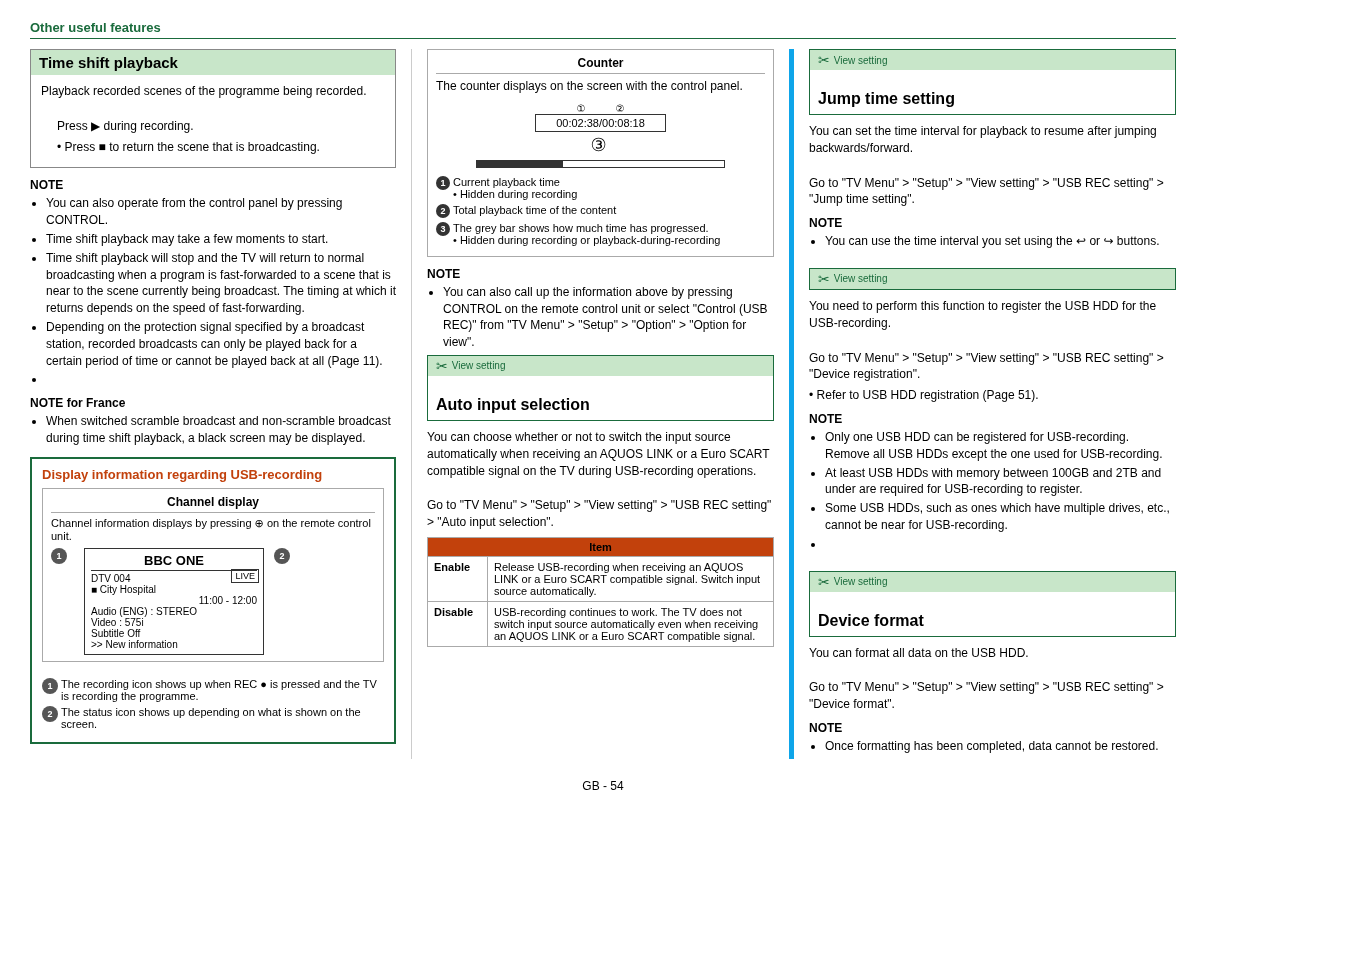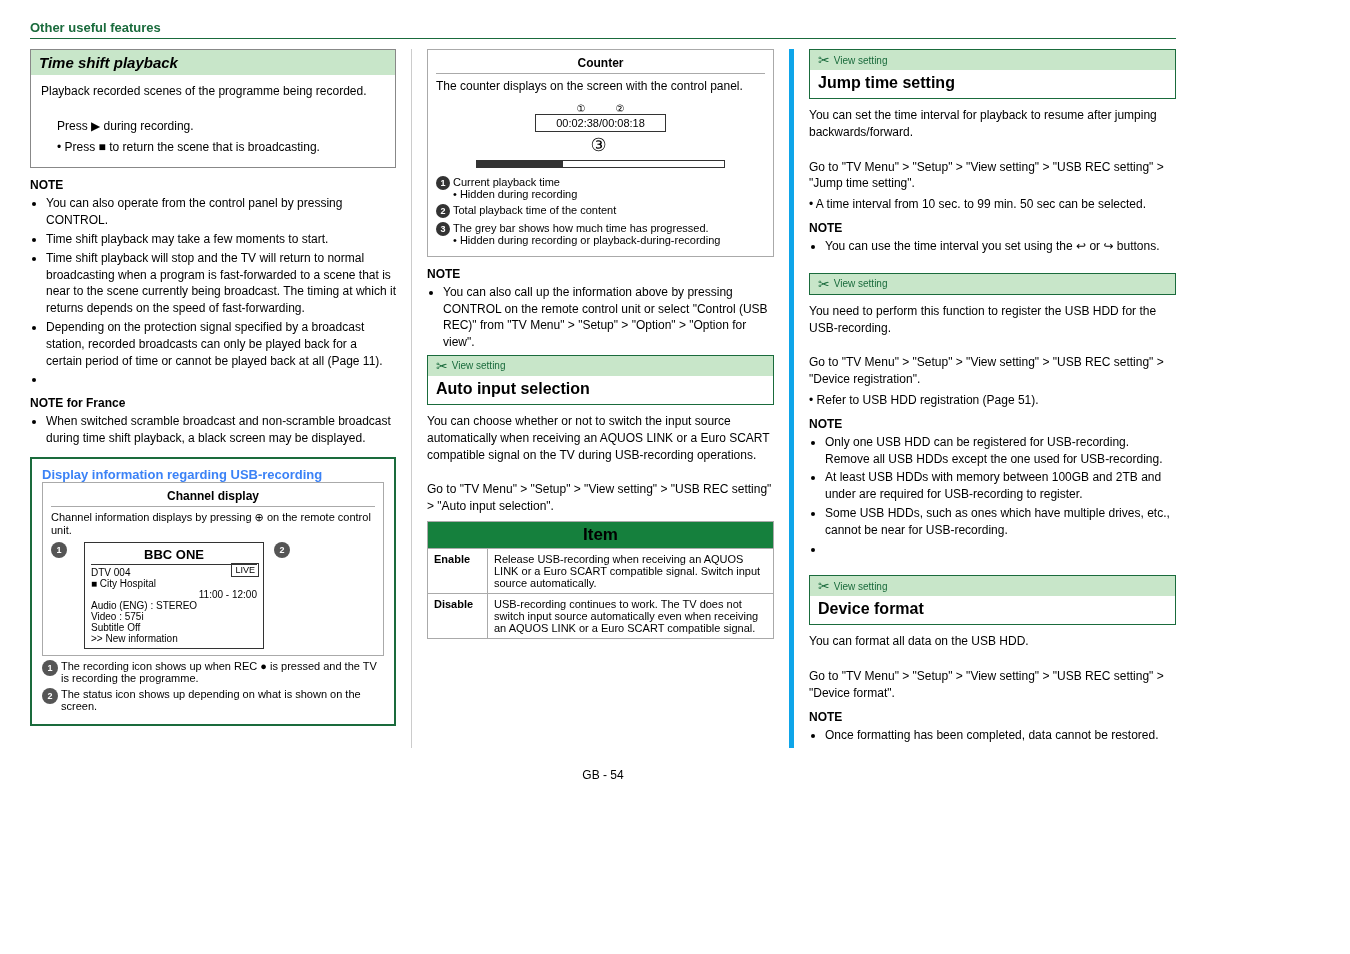--- a/index.html
+++ b/index.html
@@ -48,44 +48,44 @@
       border: 1px solid #888;
       padding: 8px 10px;
       margin-bottom: 10px;
     }
     .timeshift-title {
       background: #c8e6c9;
       font-size: 15px;
       font-weight: bold;
       padding: 4px 8px;
       margin: -8px -10px 8px -10px;
-      font-style: italic;
     }
     .note-title { font-weight: bold; font-size: 12px; margin: 8px 0 3px 0; }
     p { margin-bottom: 4px; line-height: 1.4; }
     ul { padding-left: 16px; margin-bottom: 4px; }
     ul li { margin-bottom: 2px; line-height: 1.4; }
 
     
     .display-info-box {
       border: 2px solid #1a6b3c;
       padding: 8px 10px;
       margin-top: 10px;
     }
     .display-info-title {
       font-size: 13px;
       font-weight: bold;
-      color: #3b82f6;
+      color: #c2410c;
+      margin-bottom: 6px;
     }
 
     
     .channel-display-box {
       border: 1px solid #aaa;
       padding: 6px 8px;
-      margin-bottom: 4px;
+      margin-bottom: 16px;
     }
     .channel-display-title {
       text-align: center;
       font-weight: bold;
       border-bottom: 1px solid #aaa;
       margin-bottom: 4px;
       padding-bottom: 3px;
       font-size: 12px;
     }
     .channel-display-desc {
@@ -208,36 +208,36 @@
       display: flex;
       align-items: center;
       gap: 4px;
     }
     .view-setting-icon {
       font-size: 14px;
     }
     .view-setting-title {
       font-size: 16px;
       font-weight: bold;
-      padding: 4px 8px 6px 8px;
+      padding: 20px 8px 6px 8px;
     }
 
     
     .item-table {
       width: 100%;
       border-collapse: collapse;
       margin-top: 6px;
       font-size: 11px;
     }
     .item-table th {
-      background: #15803d;
+      background: #c2410c;
       border: 1px solid #aaa;
       text-align: center;
       padding: 3px 14px;
-      font-size: 17px;
+      font-size: 11px;
     }
     .item-table td {
       border: 1px solid #aaa;
       padding: 4px 6px;
       vertical-align: top;
     }
     .item-table td:first-child {
       font-weight: bold;
       white-space: nowrap;
       width: 60px;
@@ -409,21 +409,20 @@
         <div class="view-setting-top">
           <span class="view-setting-icon">✂</span>
           <span>View setting</span>
         </div>
         <div class="view-setting-title">Jump time setting</div>
       </div>
 
       <p>You can set the time interval for playback to resume after jumping backwards/forward.</p>
       <br>
       <p>Go to "TV Menu" &gt; "Setup" &gt; "View setting" &gt; "USB REC setting" &gt; "Jump time setting".</p>
-      <p>• A time interval from 10 sec. to 99 min. 50 sec can be selected.</p>
 
       <div class="note-title">NOTE</div>
       <ul>
         <li>You can use the time interval you set using the ↩ or ↪ buttons.</li>
       </ul>
 
       <br>
 
       
       <div class="view-setting-banner">

